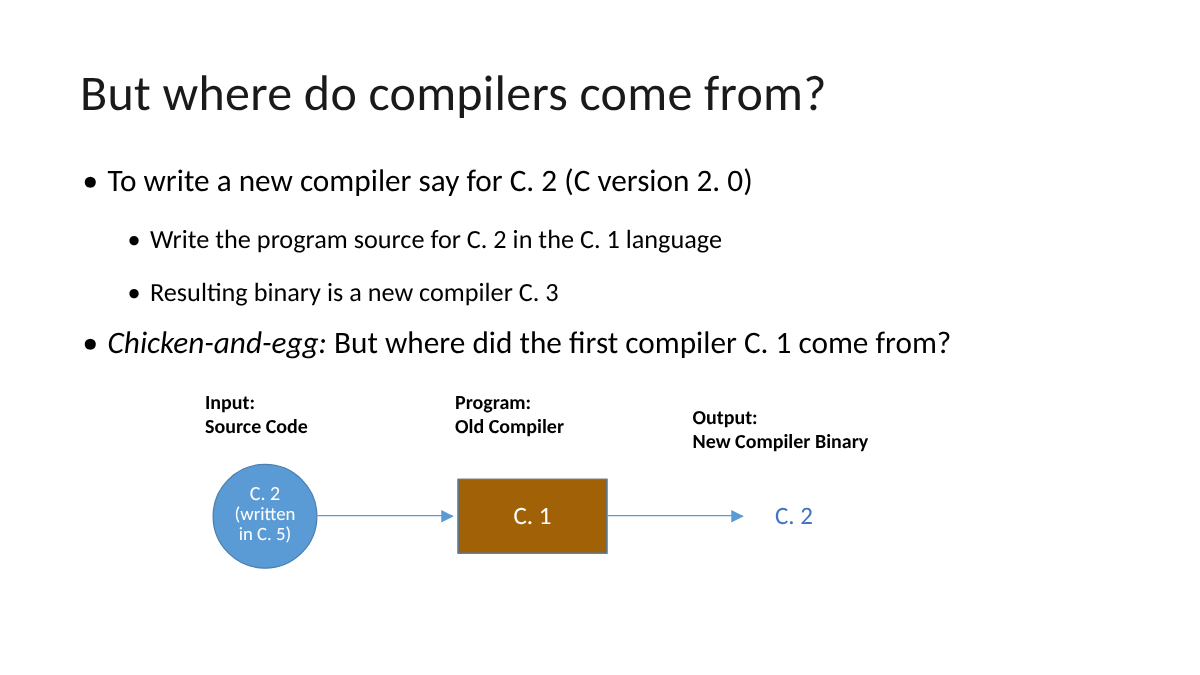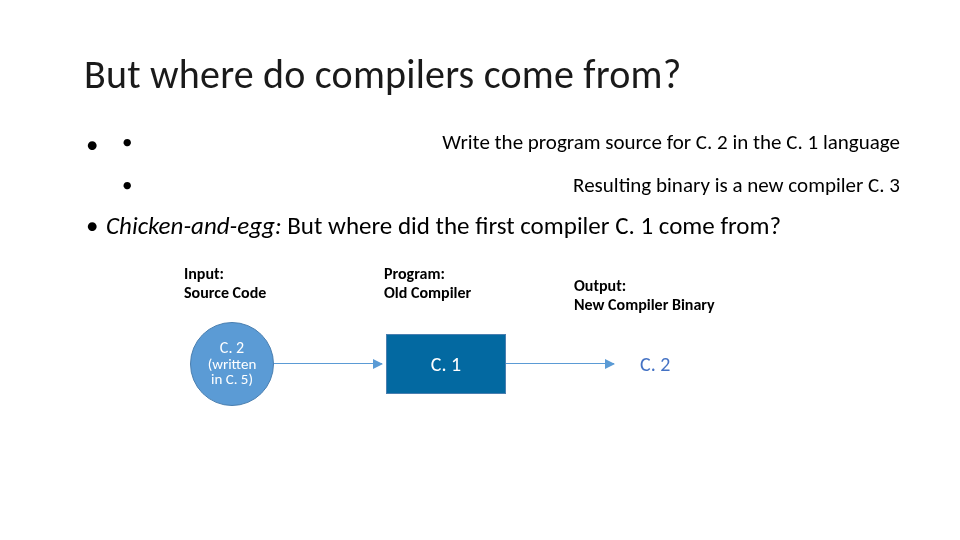--- a/index.html
+++ b/index.html
@@ -10,21 +10,21 @@
     background: #ffffff;
     font-family: Calibri, "Segoe UI", Arial, sans-serif;
     color: #000;
     overflow: hidden;
   }
   .slide {
     position: relative;
     width: 960px;
     height: 540px;
     box-sizing: border-box;
-    padding: 50px 60px 30px 84px;
+    padding: 50px 60px 30px 64px;
   }
   .title {
     font-size: 40px;
     font-weight: 400;
     color: #1a1a1a;
     margin: 0 0 30px 0;
     letter-spacing: 0.2px;
   }
   ul.level1 {
     list-style: none;
@@ -46,21 +46,20 @@
   ul.level2 {
     list-style: none;
     margin: 6px 0 10px 0;
     padding: 0 0 0 34px;
     font-size: 21px;
   }
   ul.level2 > li {
     position: relative;
     margin: 16px 0 2px 0;
     line-height: 1.3;
-    text-align: right;
   }
   ul.level2 > li::before {
     content: "•";
     position: absolute;
     left: -18px;
     top: 0;
   }
   .italic { font-style: italic; }
 
   .diagram {
@@ -91,21 +90,21 @@
     text-align: center;
     font-size: 14px;
     line-height: 1.05;
   }
   .node-circle .t1 { font-size: 16px; }
   .node-circle .t2 { font-size: 15px; }
   .node-rect {
     position: absolute;
     width: 118px;
     height: 58px;
-    background: #0369a1;
+    background: #a16207;
     border: 1px solid #4a7fb0;
     color: #fff;
     display: flex;
     align-items: center;
     justify-content: center;
     font-size: 20px;
   }
   .out-text {
     position: absolute;
     font-size: 20px;
@@ -130,20 +129,21 @@
 </style>
 </head>
 <body>
 
 <div class="slide">
 
   <h1 class="title">But where do compilers come from?</h1>
 
   <ul class="level1">
     <li>
+      <span>To write a new compiler say for C. 2  (C version 2. 0)</span>
       <ul class="level2">
         <li><span>Write the program source for C. 2 in the C. 1 language</span></li>
         <li><span>Resulting binary is a new compiler C. 3</span></li>
       </ul>
     </li>
     <li>
       <span class="italic">Chicken-and-egg:</span><span> But where did the first compiler C. 1 come from?</span>
     </li>
   </ul>
 

